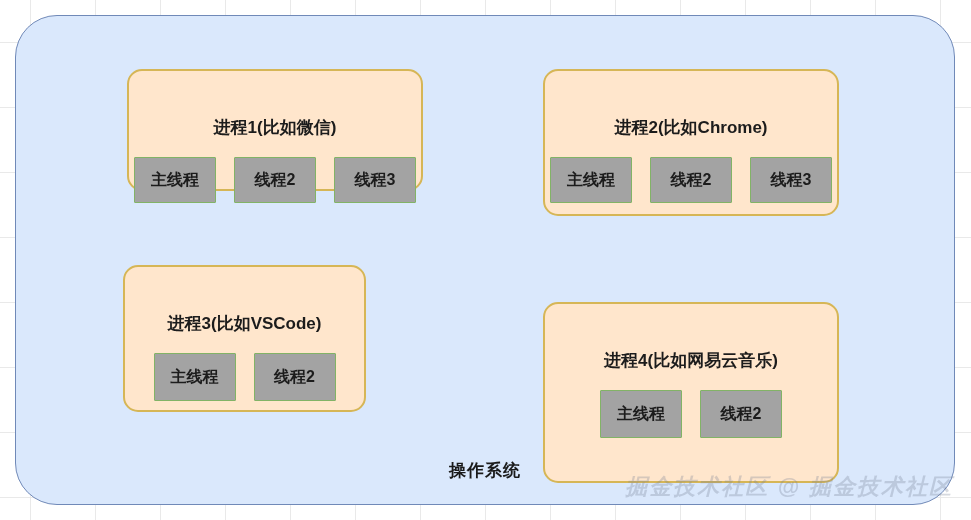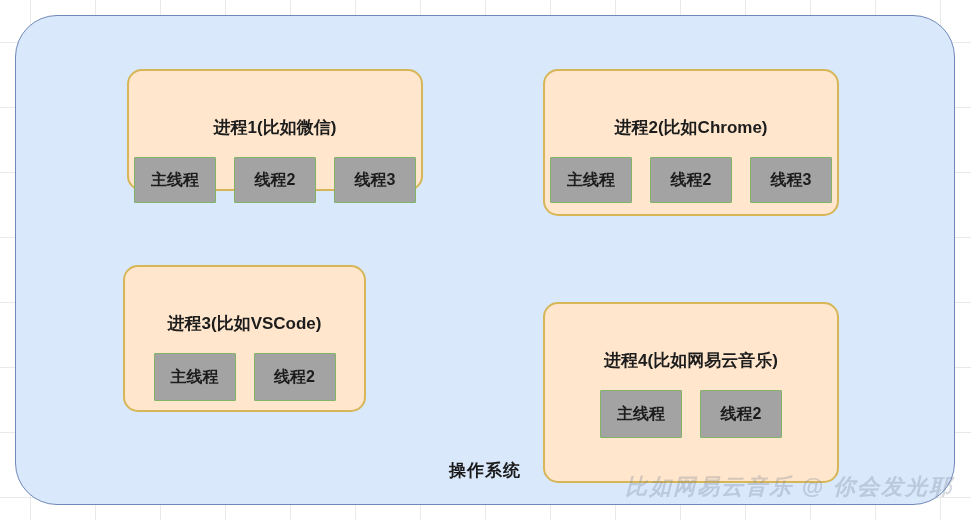--- a/index.html
+++ b/index.html
@@ -155,15 +155,15 @@
       <div class="process-title">进程4(比如网易云音乐)</div>
       <div class="thread-row">
         <div class="thread">主线程</div>
         <div class="thread">线程2</div>
       </div>
     </div>
 
     <div id="os-label">操作系统</div>
   </div>
 
-  <div id="watermark">比如网易云音乐 @ 你会发光耶</div>
+  <div id="watermark">掘金技术社区 @ 掘金技术社区</div>
 
 </div>
 
 </body></html>

